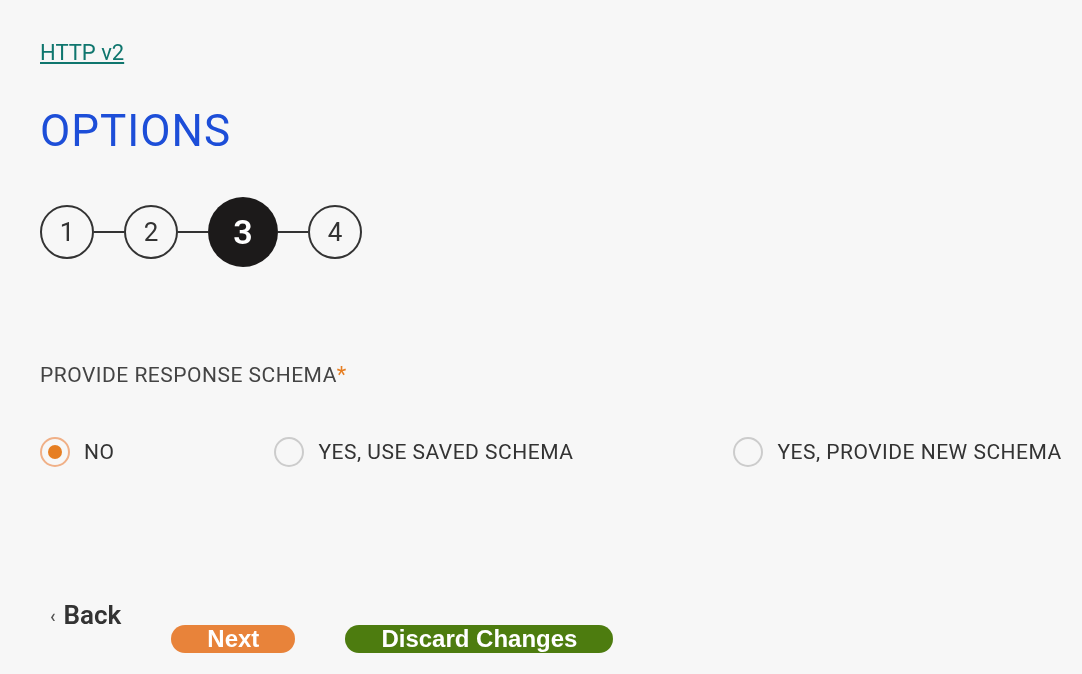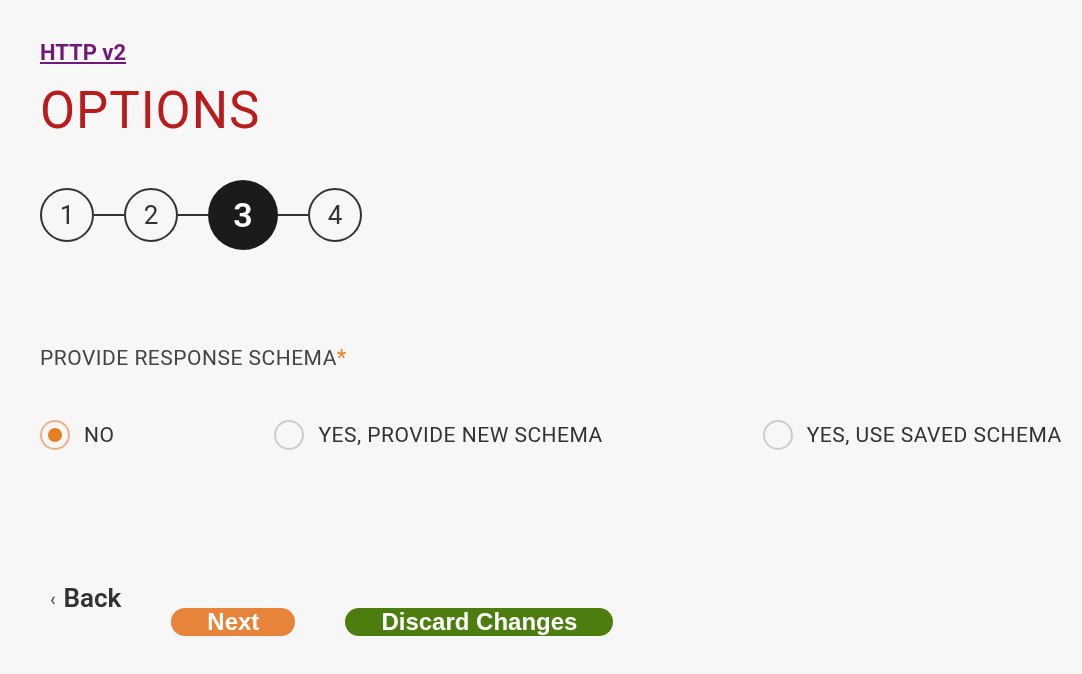--- a/index.html
+++ b/index.html
@@ -10,29 +10,29 @@
     body {
       font-family: -apple-system, BlinkMacSystemFont, "Segoe UI", Roboto, "Helvetica Neue", Arial, sans-serif;
       background: #f7f7f7;
       width: 1082px;
       height: 674px;
       padding: 40px;
       color: #333;
     }
     .breadcrumb-link {
       font-size: 22px;
-      color: #701a75;
+      color: #0f766e;
       text-decoration: underline;
-      font-weight: 700;
+      font-weight: 400;
     }
     .page-title {
-      font-size: 51px;
+      font-size: 44px;
       font-weight: 400;
-      color: #b91c1c;
-      margin-top: 16px;
+      color: #1d4ed8;
+      margin-top: 40px;
       letter-spacing: 1px;
     }
     .stepper {
       display: flex;
       align-items: center;
       margin-top: 40px;
     }
     .step-circle {
       width: 54px;
       height: 54px;
@@ -172,25 +172,25 @@
 
 <div class="radio-group">
   <div class="radio-option">
     <div class="radio-circle selected">
       <div class="radio-dot"></div>
     </div>
     <span class="radio-label">NO</span>
   </div>
   <div class="radio-option">
     <div class="radio-circle"></div>
-    <span class="radio-label">YES, PROVIDE NEW SCHEMA</span>
+    <span class="radio-label">YES, USE SAVED SCHEMA</span>
   </div>
   <div class="radio-option">
     <div class="radio-circle"></div>
-    <span class="radio-label">YES, USE SAVED SCHEMA</span>
+    <span class="radio-label">YES, PROVIDE NEW SCHEMA</span>
   </div>
 </div>
 
 <div class="button-row">
   <div class="back-link">
     <span class="back-chevron">‹</span>
     <span>Back</span>
   </div>
   <button class="btn btn-primary">Next</button>
   <button class="btn btn-secondary">Discard Changes</button>

